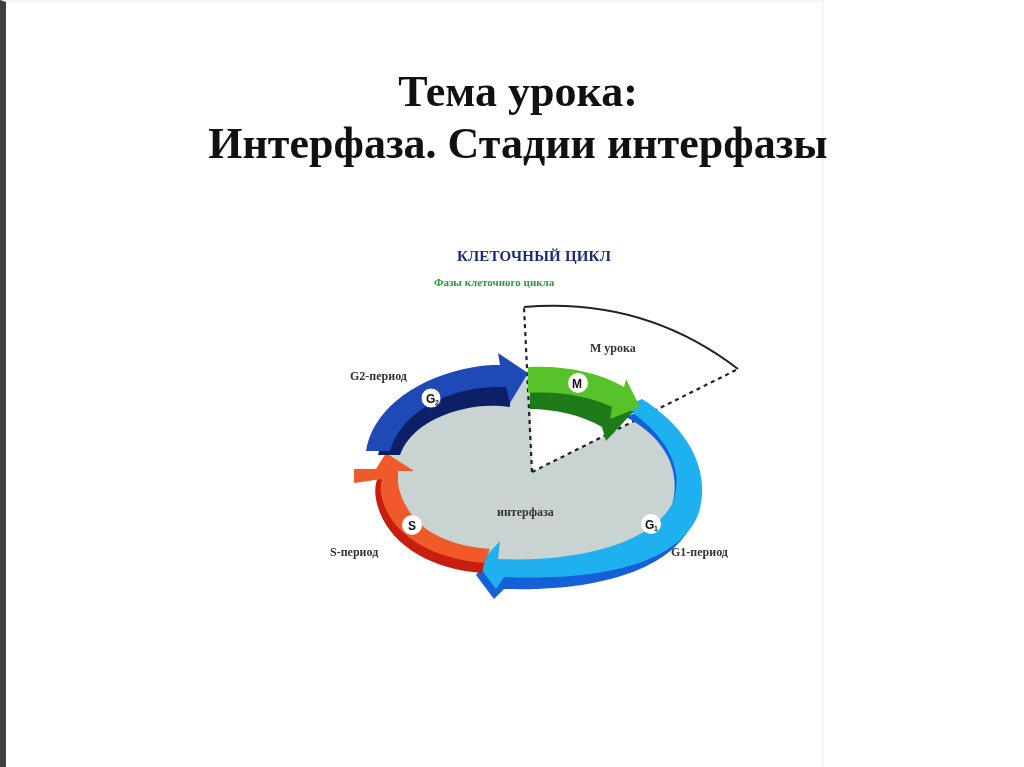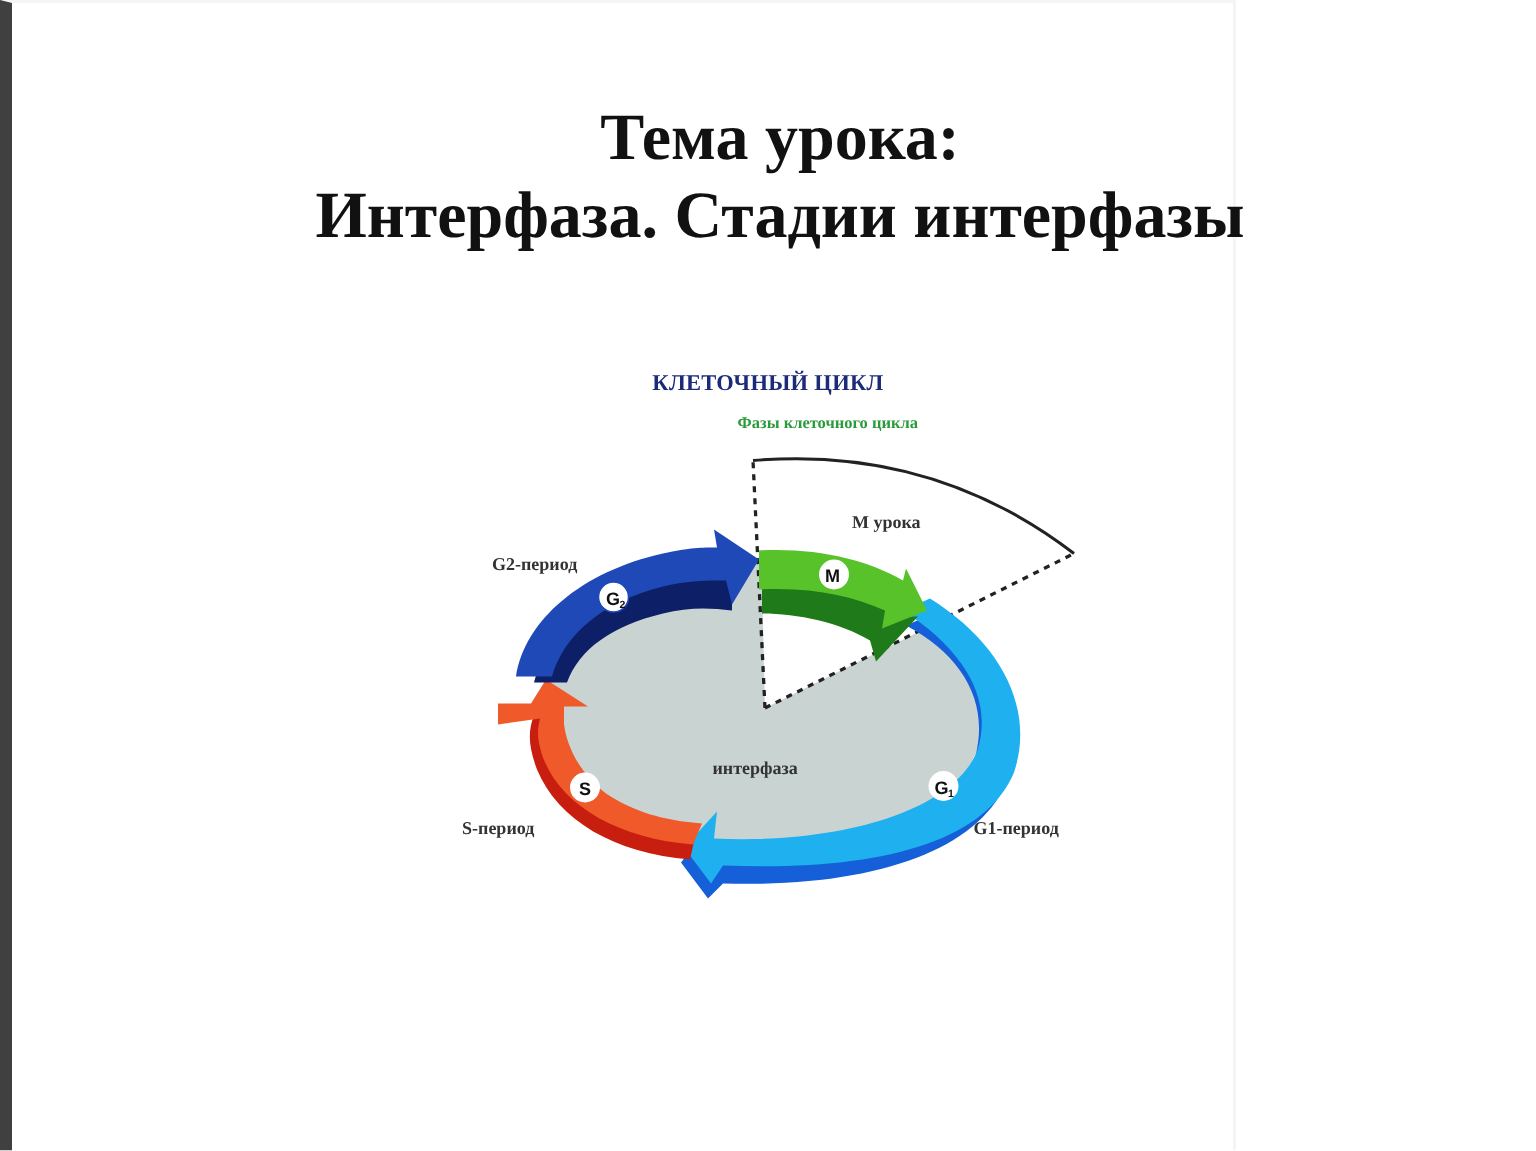--- a/index.html
+++ b/index.html
@@ -6,48 +6,48 @@
   body {
     width: 1024px; height: 767px; overflow: hidden;
     background: #ffffff;
     font-family: "Liberation Serif", serif;
     position: relative;
   }
   .slide {
     position: absolute; left: 0; top: 0; width: 824px; height: 767px;
     background: #ffffff;
     box-sizing: border-box;
-    border-left: 8px solid #404040;
+    border-left: 6px solid #404040;
     border-top: 2px solid #f5f5f5;
     border-right: 2px solid #f5f5f5;
   }
   .title {
     position: absolute; left: 0; top: 64px; width: 1024px;
     text-align: center;
     font-family: "Liberation Serif", serif;
     font-weight: bold;
     font-size: 44px;
     line-height: 52px;
     color: #111111;
   }
   .title div { white-space: nowrap; }
   .diagram {
-    position: absolute; left: 284px; top: 235px; width: 450px; height: 370px;
+    position: absolute; left: 308px; top: 235px; width: 450px; height: 370px;
   }
   .diagram svg { position: absolute; left: 0; top: 0; }
   .d-title {
     position: absolute; left: 120px; top: 11px; width: 200px;
     text-align: center;
     font-family: "Liberation Serif", serif; font-weight: bold;
     font-size: 15px; color: #1c2a7a; letter-spacing: 0.2px;
     white-space: nowrap;
   }
   .d-subtitle {
     position: absolute; left: 120px; top: 39px; width: 200px;
-    text-align: right;
+    text-align: left;
     font-family: "Liberation Serif", serif; font-weight: bold;
     font-size: 11px; color: #2a9a3a;
     white-space: nowrap;
   }
   .lbl {
     position: absolute;
     font-family: "Liberation Serif", serif; font-weight: bold;
     font-size: 12px; color: #333333; white-space: nowrap;
   }
 </style>

